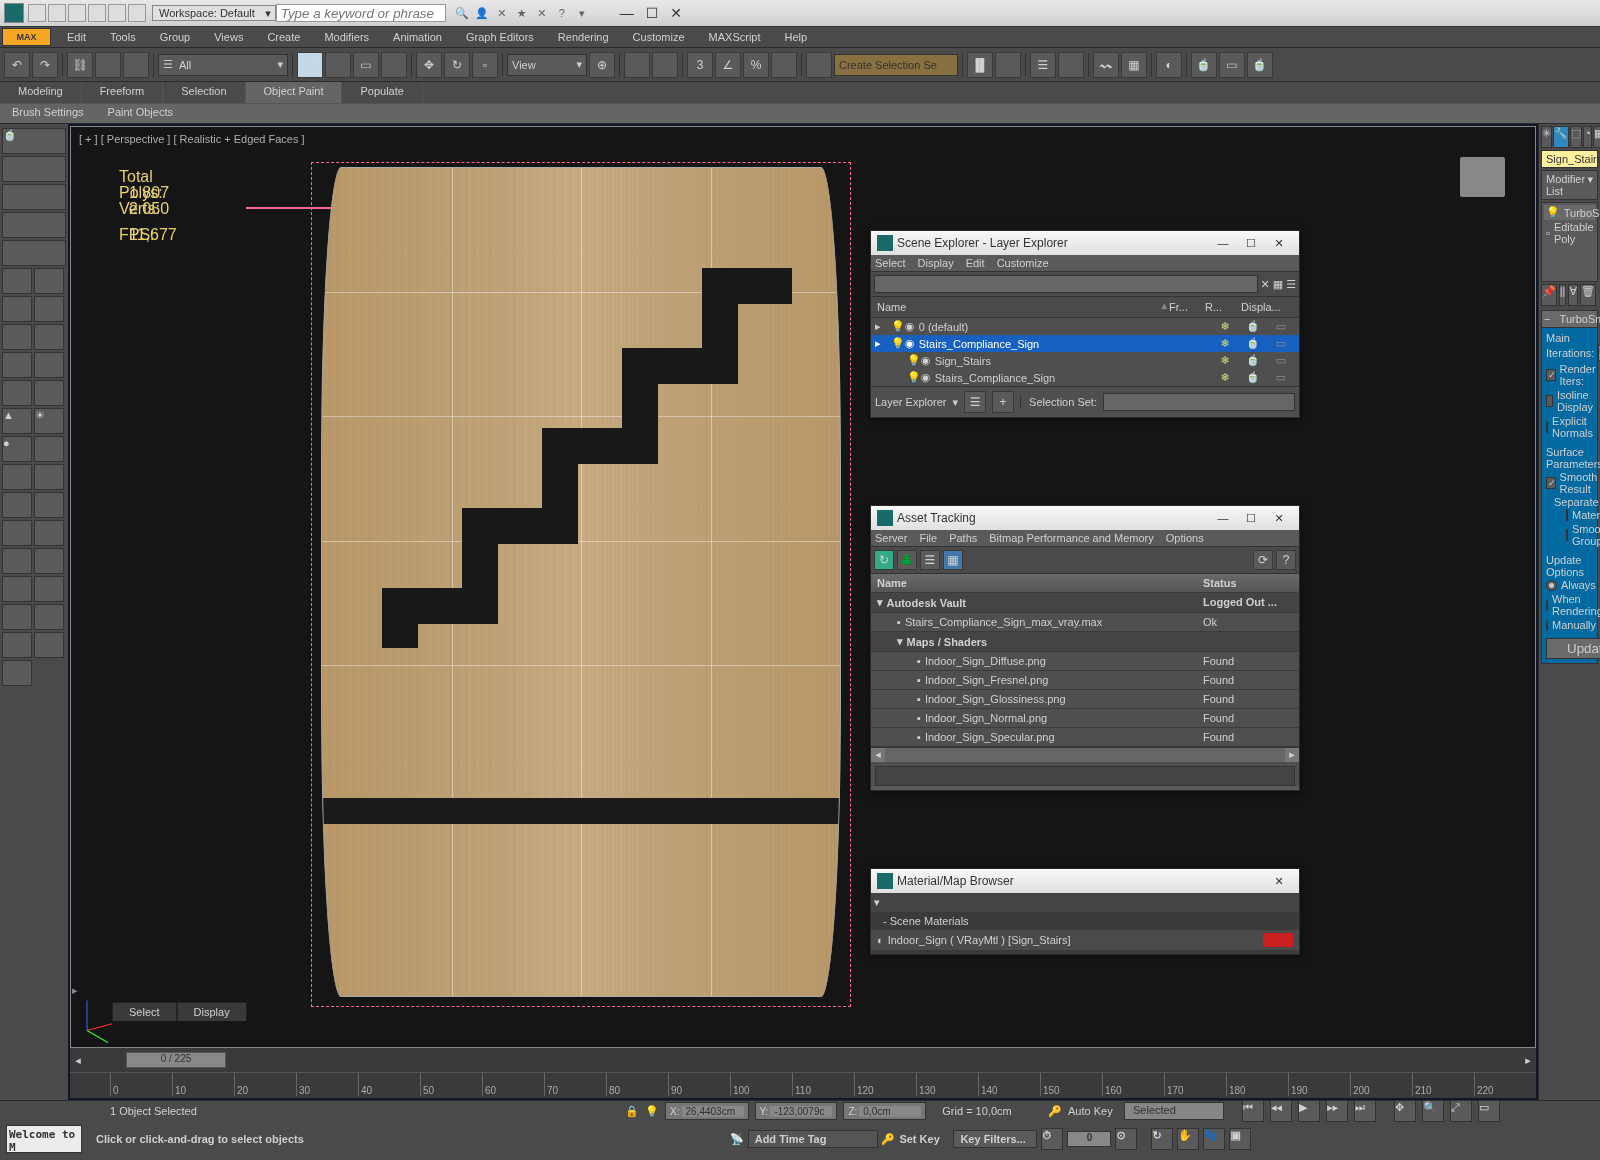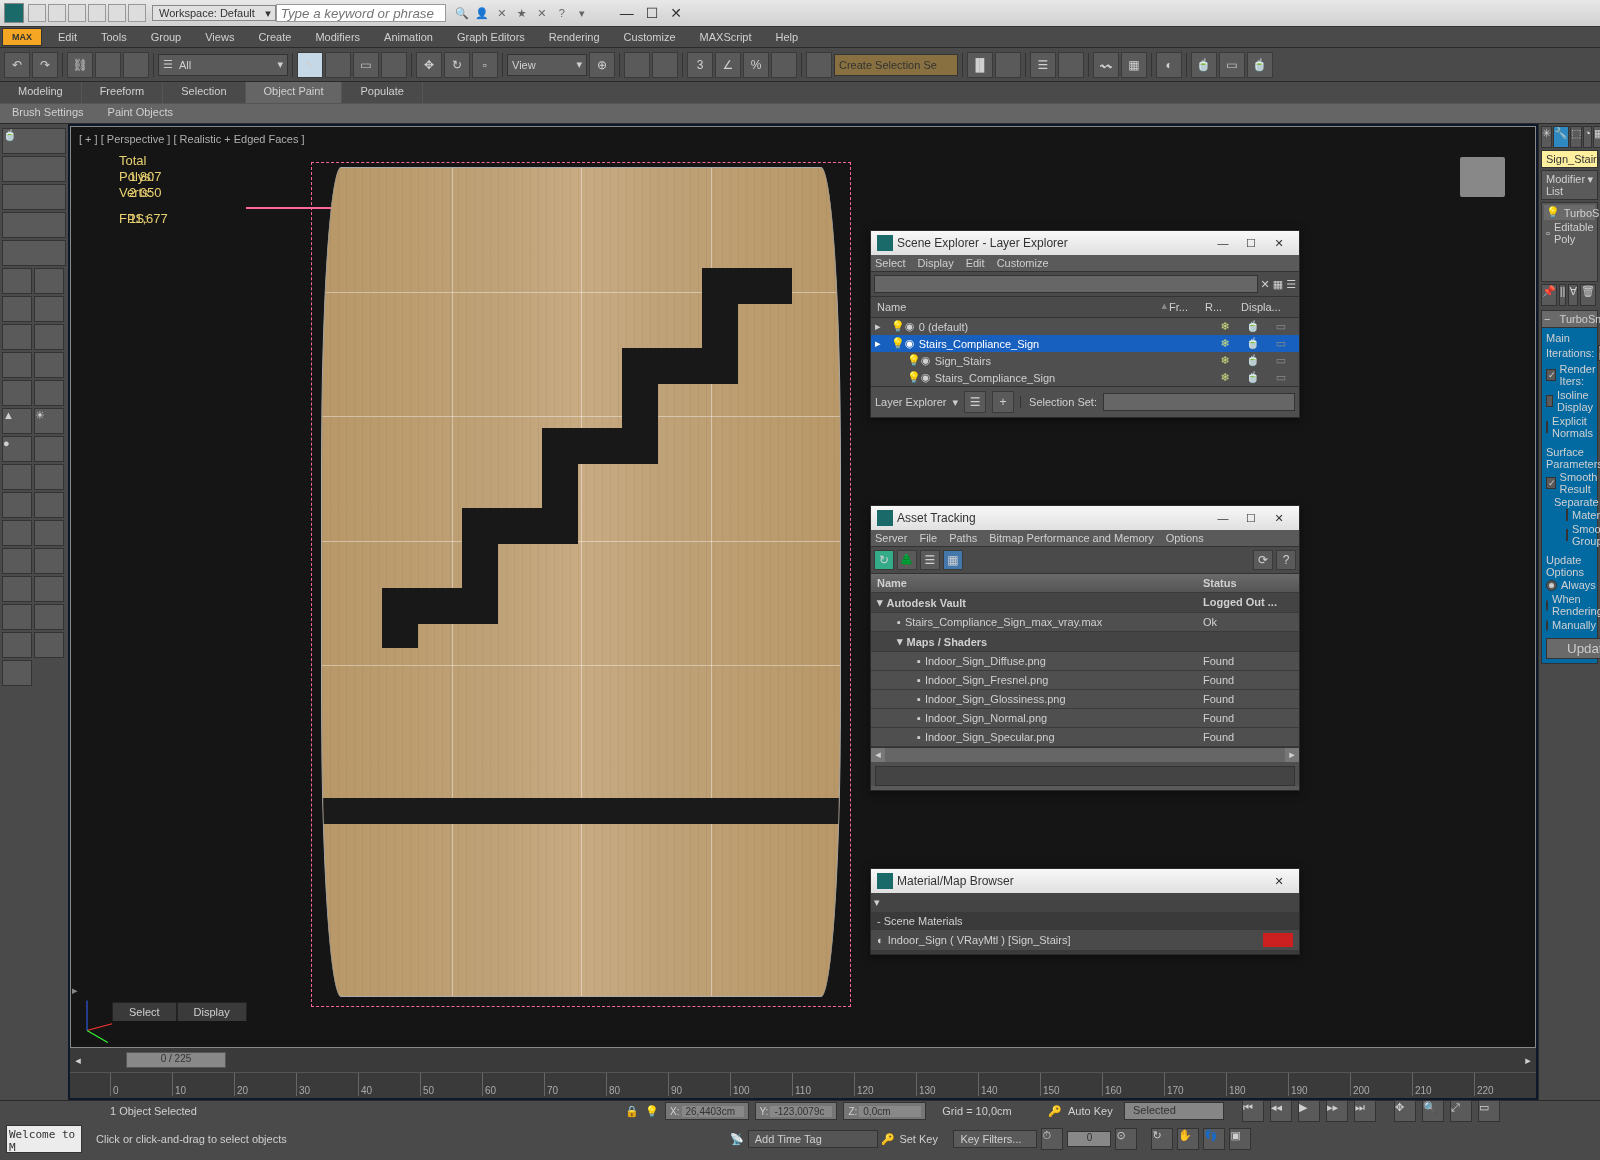--- a/index.html
+++ b/index.html
@@ -13,21 +13,21 @@
 .titlebar .workspace { margin-left: 6px; border: 1px solid #888; background: #e0e0e0; padding: 1px 20px 1px 6px; font-size: 11px; position: relative; }
 .titlebar .workspace::after { content: '▾'; position: absolute; right: 4px; }
 .titlebar .title { flex: 1; text-align: center; font-size: 12px; }
 .titlebar .search { width: 170px; height: 18px; background: #fff; border: 1px solid #999; color: #888; padding: 0 4px; font-style: italic; }
 .titlebar .right-icons { display: flex; gap: 4px; margin-left: 8px; }
 .titlebar .r-icon { width: 16px; height: 16px; color: #666; display: flex; align-items: center; justify-content: center; }
 .titlebar .win-btns { display: flex; gap: 12px; margin-left: 30px; margin-right: 10px; font-size: 14px; color: #333; }
 
 
 .menubar { height: 22px; background: #4a4a4a; display: flex; align-items: center; padding: 0 2px; border-top: 1px solid #333; border-bottom: 1px solid #2a2a2a; }
-.menubar .max-btn { width: 40px; height: 18px; background: #f5a623; color: #333; font-size: 9px; font-weight: bold; display: flex; align-items: center; justify-content: center; margin-right: 4px; border: 1px solid #333; }
+.menubar .max-btn { width: 49px; height: 18px; background: #f5a623; color: #333; font-size: 9px; font-weight: bold; display: flex; align-items: center; justify-content: center; margin-right: 4px; border: 1px solid #333; }
 .menubar .menu-item { padding: 2px 12px; cursor: pointer; }
 
 
 .main-toolbar { height: 34px; background: #4a4a4a; border-bottom: 1px solid #2a2a2a; display: flex; align-items: center; padding: 0 4px; gap: 2px; }
 .tb-btn { width: 26px; height: 26px; background: #5a5a5a; border: 1px solid #3a3a3a; display: flex; align-items: center; justify-content: center; font-size: 12px; }
 .tb-btn.hl { background: #c5d8e8; }
 .tb-sep { width: 1px; height: 24px; background: #333; margin: 0 2px; }
 .tb-combo { height: 22px; background: #5a5a5a; border: 1px solid #333; padding: 0 4px; font-size: 11px; display: flex; align-items: center; }
 
 
@@ -42,21 +42,21 @@
 
 
 .left-toolbar { width: 72px; background: #4a4a4a; display: flex; flex-wrap: wrap; align-content: flex-start; gap: 2px; padding: 4px 2px; }
 .left-toolbar .lbtn { width: 30px; height: 26px; background: #5a5a5a; border: 1px solid #333; }
 .left-toolbar .lbtn.w { width: 64px; }
 
 
 .viewport-container { flex: 1; position: relative; background: #0f172a; padding: 2px; }
 .viewport { width: 100%; height: calc(100% - 50px); background: #151515; position: relative; border: 1px solid #888; }
 .vp-label { position: absolute; top: 6px; left: 8px; color: #b0b0b0; font-size: 11px; }
-.vp-stats { position: absolute; top: 26px; left: 8px; color: #e8d070; font-size: 13px; line-height: 16px; }
+.vp-stats { position: absolute; top: 42px; left: 8px; color: #e8d070; font-size: 16px; line-height: 16px; }
 .vp-stats .lbl { color: #e8d070; display: inline-block; width: 50px; padding-left: 40px; }
 .viewcube { position: absolute; top: 30px; right: 30px; width: 45px; height: 40px; background: #888; border-radius: 2px; }
 .gizmo { position: absolute; bottom: 16px; left: 16px; width: 40px; height: 40px; }
 .gizmo .ax { position: absolute; width: 20px; height: 1px; transform-origin: left center; }
 
 .sign-model { position: absolute; left: 250px; top: 40px; width: 520px; height: 830px; }
 .sign-body { width: 100%; height: 100%; background: linear-gradient(90deg, #b89868 0%, #bfa278 35%, #c8ab82 50%, #bfa278 65%, #b89868 100%); border-radius: 20px / 300px; position: relative; border: 1px solid #aaa; overflow: hidden; }
 .sign-body::before { content: ''; position: absolute; inset: 0; background: repeating-linear-gradient(90deg, rgba(0,0,0,0.04) 0px, rgba(0,0,0,0.04) 1px, transparent 1px, transparent 8px); }
 .wire-line { position: absolute; background: rgba(255,255,255,0.4); }
 .stair { position: absolute; background: #181818; }
@@ -112,21 +112,21 @@
 
 .asset-row { display: flex; padding: 3px 6px; border-bottom: 1px solid #3a3a3a; }
 .asset-row .aname { flex: 1; display: flex; align-items: center; gap: 4px; }
 .asset-row .astatus { width: 90px; }
 .asset-header { background: linear-gradient(#6a6a6a,#555); font-weight: bold; }
 .asset-group { background: #444; font-weight: bold; }
 
 
 .statusbar { position: absolute; bottom: 0; left: 0; right: 0; height: 60px; background: #4a4a4a; border-top: 1px solid #2a2a2a; }
 .status-upper { height: 20px; display: flex; align-items: center; padding: 0 100px 0 110px; gap: 6px; }
-.status-lower { height: 36px; display: flex; align-items: center; padding: 0 6px; gap: 4px; }
+.status-lower { height: 36px; display: flex; align-items: center; padding: 0 6px; gap: 4px; font-weight: bold; }
 .coord-box { background: #767676; border: 1px solid #333; padding: 1px 4px; font-size: 10px; display: flex; align-items: center; height: 18px; }
 .coord-box .cv { background: #888; color: #333; padding: 0 4px; min-width: 62px; display: inline-block; margin-left: 2px; }
 .status-combo { background: #868686; border: 1px solid #333; padding: 1px 8px; font-size: 11px; width: 100px; height: 18px; color: #333; }
 .status-btn { width: 22px; height: 22px; background: #5a5a5a; border: 1px solid #333; }
 .cmd-line { width: 76px; height: 28px; background: #ececec; color: #333; padding: 2px; font-family: monospace; font-size: 11px; border: 1px solid #333; }
 
 .bottom-tabs { position: absolute; left: 44px; bottom: 82px; display: flex; gap: 2px; }
 .bottom-tab { background: #3a3a3a; padding: 3px 16px; border: 1px solid #222; border-bottom: none; }
 .little-tri { position: absolute; left: 4px; bottom: 104px; width: 12px; height: 12px; color: #888; }
 </style>
@@ -601,21 +601,21 @@
 <div class="float-win" style="left:870px;top:868px;width:430px">
   <div class="fw-title">
       <div class="fw-icon"></div>
       <span>Material/Map Browser</span>
       <span class="spacer"></span>
       <span class="wbtn">✕</span>
     </div>
   <div style="background:#444;padding:3px;display:flex;align-items:center;gap:4px">
       <span>▾</span>
     </div>
-  <div style="background:#3a3a3a;padding:3px 6px">- Scene Materials</div>
+  <div style="background:#3a3a3a;padding:3px 12px">- Scene Materials</div>
   <div style="background:#4a4a4a;padding:3px 6px;display:flex;align-items:center;gap:4px">
       <span>◐</span>
       <span>Indoor_Sign ( VRayMtl )  [Sign_Stairs]</span>
       <span style="flex:1"></span>
       <span style="width:30px;height:14px;background:#cc2020"></span>
     </div>
   <div style="height:4px;background:#3a3a3a"></div>
 </div>
 
 <div class="statusbar">

